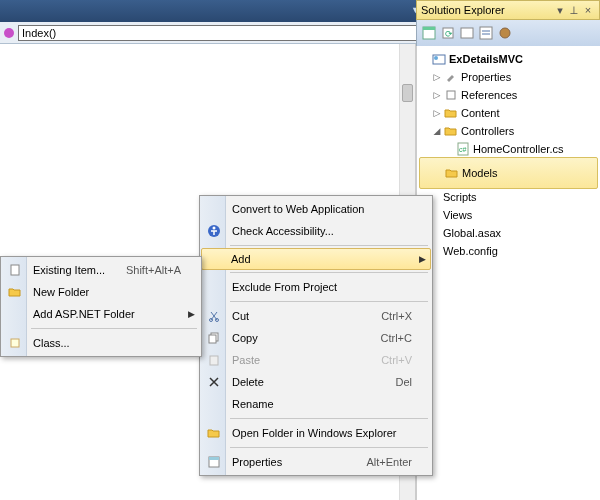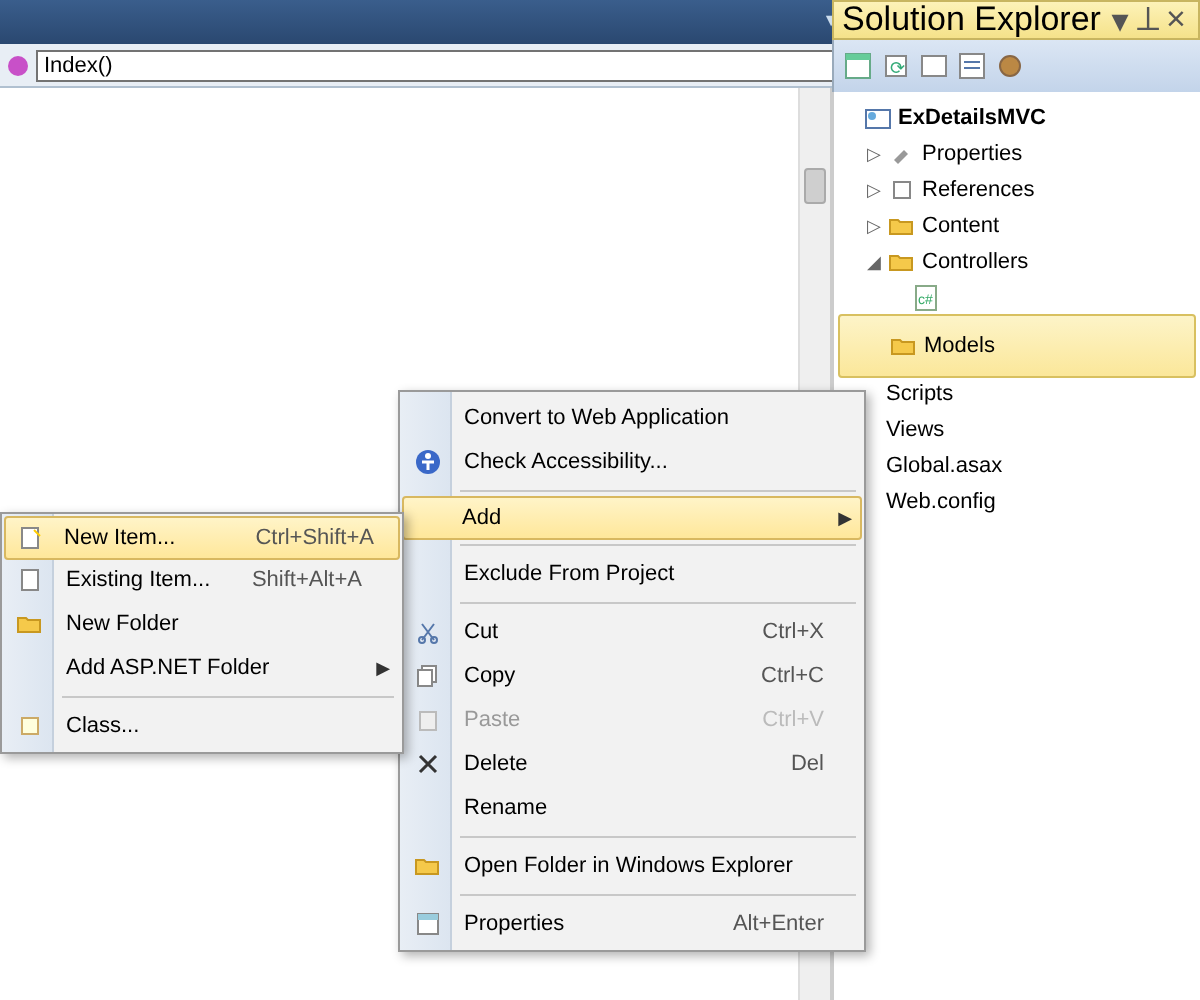--- a/index.html
+++ b/index.html
@@ -10,21 +10,21 @@
   
   .method-bar { background: #e8eef5; border-bottom: 1px solid #b0c0d0; height: 22px; display: flex; align-items: center; padding: 0 4px; }
   .method-bar .bullet { width: 10px; height: 10px; background: #c850c8; border-radius: 50%; margin-right: 4px; }
   .method-bar input { flex: 1; border: 1px solid #737373; background: #fff; height: 16px; font-size: 11px; padding: 0 3px; }
   .method-bar .sel-arrow { margin-left: 4px; font-size: 9px; color: #555; }
   
   .editor-area { position: absolute; left: 0; top: 44px; width: 416px; bottom: 0; background: #fff; border-right: 1px solid #ccc; }
   .editor-area .scrollbar { position: absolute; right: 0; top: 0; bottom: 0; width: 16px; background: #efefef; border-left: 1px solid #ddd; }
   .editor-area .scrollbar .thumb { position: absolute; top: 40px; left: 2px; right: 2px; height: 18px; background: #cfcfcf; border: 1px solid #aaa; border-radius: 2px; }
   
-  .panel-header { position: absolute; left: 416px; top: 0; right: 0; height: 20px; background: linear-gradient(#fdf2b8, #f5e28a); border: 1px solid #c8b560; display: flex; align-items: center; padding: 0 4px; font-size: 17px; }
+  .panel-header { position: absolute; left: 416px; top: 0; right: 0; height: 20px; background: linear-gradient(#fdf2b8, #f5e28a); border: 1px solid #c8b560; display: flex; align-items: center; padding: 0 4px; font-size: 11px; }
   .panel-header .title { flex: 1; }
   .panel-header .btn { width: 14px; text-align: center; color: #555; cursor: pointer; }
   
   .panel-toolbar { position: absolute; left: 416px; top: 20px; right: 0; height: 26px; background: linear-gradient(#dbe6f4, #c3d4ea); border-left: 1px solid #9ab; display: flex; align-items: center; padding: 0 4px; gap: 3px; }
   .panel-toolbar .tbicon { width: 16px; height: 16px; display:inline-flex; align-items:center; justify-content:center; }
   
   .tree { position: absolute; left: 416px; top: 46px; right: 0; bottom: 0; background: #fff; border-left: 1px solid #ccc; padding: 4px 2px; overflow: hidden; }
   .tree-row { display: flex; align-items: center; height: 18px; white-space: nowrap; }
   .tree-row.sel { background: linear-gradient(#fdf4c8, #fbe79a); border: 1px solid #d8c060; border-radius: 2px; height: 32px; margin: -1px 0; }
   .tw { width: 12px; text-align: center; color: #666; font-size: 9px; flex: none; }
@@ -155,20 +155,21 @@
       </span>
     <span class="tlabel">Controllers</span>
   </div>
   <div class="tree-row" style="padding-left:36px">
     <span class="tic">
         <svg width="12" height="14">
           <rect x="1" y="1" width="10" height="12" fill="#fff" stroke="#8a8"></rect>
           <text x="2" y="10" font-size="7" fill="#3a6">c#</text>
         </svg>
       </span>
+    <span class="tlabel">HomeController.cs</span>
   </div>
   <div class="tree-row sel" style="padding-left:12px">
     <span class="tw"></span>
     <span class="tic">
         <svg width="14" height="12">
           <path d="M1 3h4l1 1h6v6H1z" fill="#f5c94a" stroke="#c89820"></path>
         </svg>
       </span>
     <span class="tlabel">Models</span>
   </div>
@@ -273,30 +274,20 @@
         </span>
       <span class="lbl">Properties</span>
       <span class="sc">Alt+Enter</span>
     </div>
   </div>
 </div>
 
 <div class="menu sub">
   <div class="iconcol"></div>
   <div class="items">
-    <div class="mi hover">
-      <span class="mic">
-          <svg width="12" height="12">
-            <rect x="2" y="1" width="8" height="10" fill="#fff" stroke="#888"></rect>
-            <path d="M8 2l3 3" stroke="#fc0"></path>
-          </svg>
-        </span>
-      <span class="lbl">New Item...</span>
-      <span class="sc">Ctrl+Shift+A</span>
-    </div>
     <div class="mi">
       <span class="mic">
           <svg width="12" height="12">
             <rect x="2" y="1" width="8" height="10" fill="#fff" stroke="#888"></rect>
           </svg>
         </span>
       <span class="lbl">Existing Item...</span>
       <span class="sc">Shift+Alt+A</span>
     </div>
     <div class="mi">

